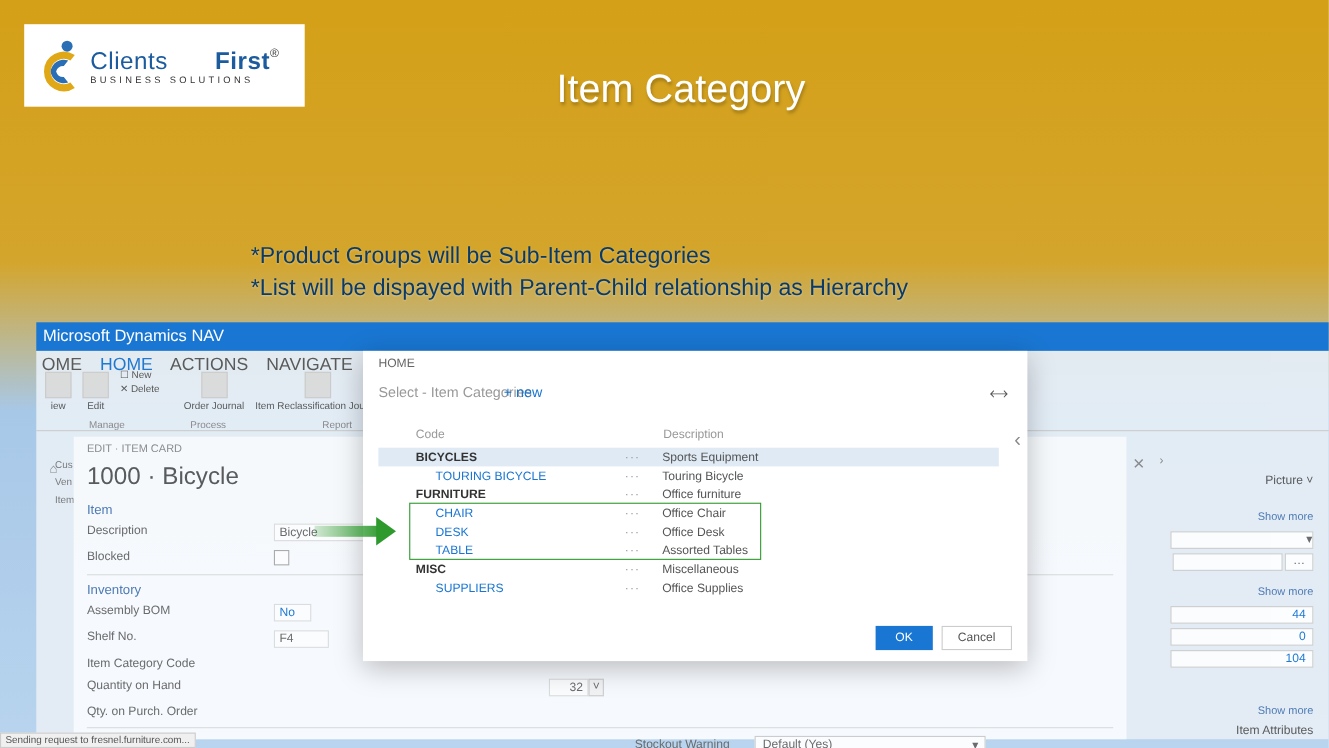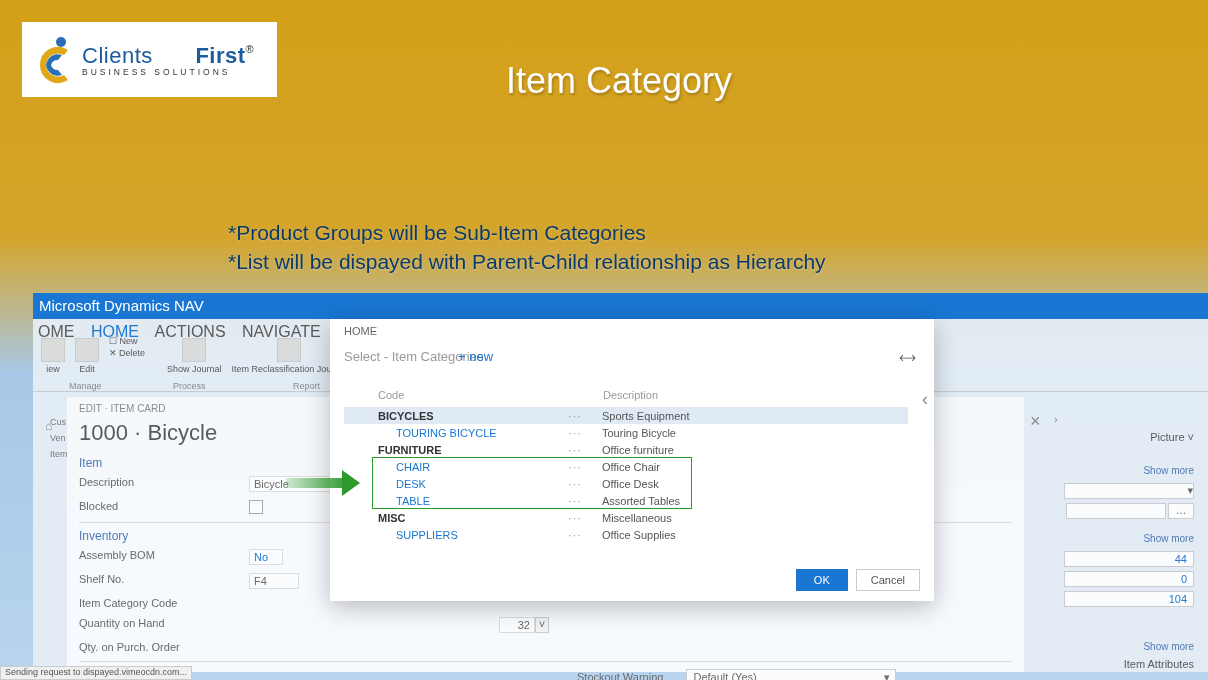--- a/index.html
+++ b/index.html
@@ -209,40 +209,40 @@
         <div class="ribbon-ico"></div>
         <span>Edit</span>
       </div>
     <div style="display:flex; flex-direction:column; font-size:9px; color:#555; justify-content:center; gap:2px; padding-left:4px;">
       <div>☐ <span>New</span></div>
       <div>✕ <span>Delete</span></div>
     </div>
     <div style="width:14px;"></div>
     <div class="ribbon-btn">
         <div class="ribbon-ico"></div>
-        <span>Show Journal</span>
+        <span>Order Journal</span>
       </div>
     <div class="ribbon-btn">
         <div class="ribbon-ico"></div>
         <span>Item Reclassification Journal</span>
       </div>
     <div style="width:14px;"></div>
     <div class="ribbon-btn">
         <div class="ribbon-ico"></div>
         <span>Item Transaction Detail</span>
       </div>
     <div class="ribbon-btn">
         <div class="ribbon-ico"></div>
         <span>Sales Order Status</span>
       </div>
     <div class="ribbon-btn">
         <div class="ribbon-ico"></div>
         <span>Pu</span>
       </div>
-    <div class="ribbon-grp" style="left:36px;">Manage</div>
+    <div class="ribbon-grp" style="left:48px;">Manage</div>
     <div class="ribbon-grp" style="left:140px;">Process</div>
     <div class="ribbon-grp" style="left:260px;">Report</div>
   </div>
   <div class="home-icon">⌂</div>
   <div class="left-rail">
     <div>Cus</div>
     <div>Ven</div>
     <div>Item</div>
   </div>
 
@@ -375,13 +375,13 @@
     <button class="btn-ok">OK</button>
     <button class="btn-cancel">Cancel</button>
   </div>
 </div>
 
 <div class="arrow" style="top:470px; left:286px;">
   <div class="arrow-line"></div>
   <div class="arrow-head"></div>
 </div>
 
-<div class="status-bar">Sending request to dispayed.vimeocdn.com...</div>
+<div class="status-bar">Sending request to fresnel.furniture.com...</div>
 
 </body></html>

